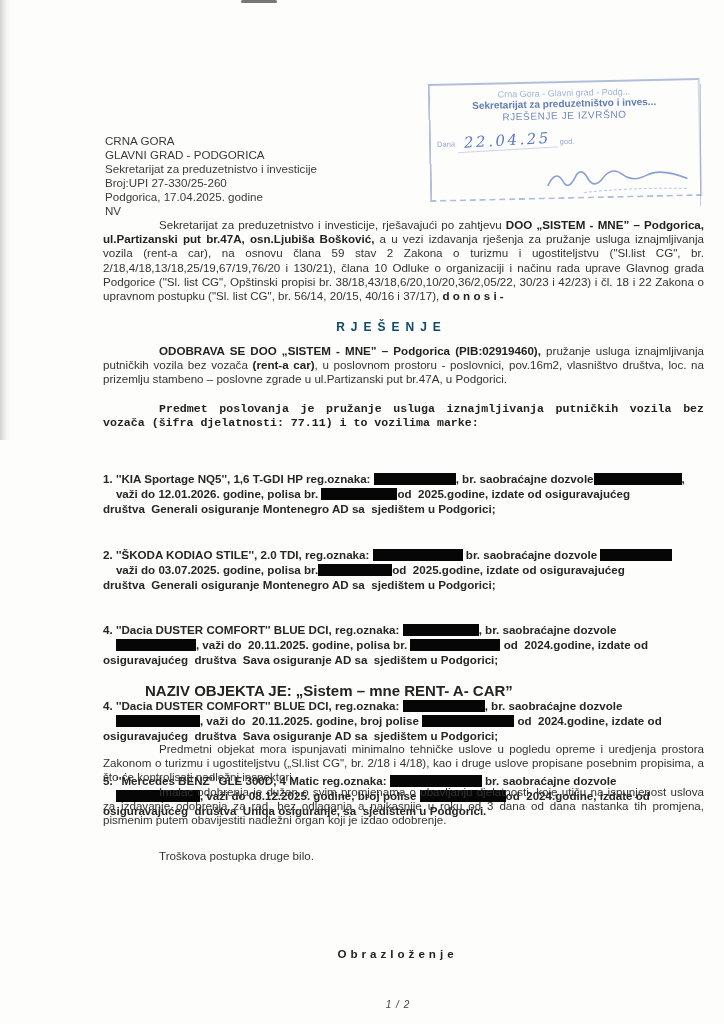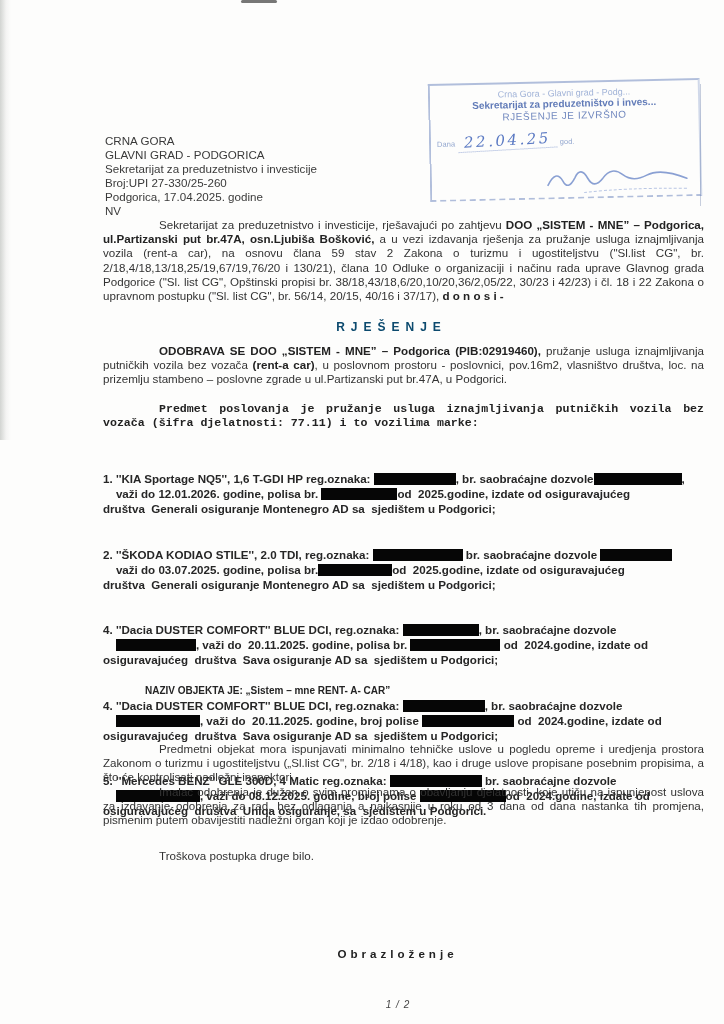--- a/index.html
+++ b/index.html
@@ -27,21 +27,21 @@
   
   .par{position:absolute;left:103px;width:601px;font-size:11.6px;line-height:14.2px;
        color:#333;text-align:justify;}
   .par p{margin:0;}
   .indent{text-indent:56px;}
   .b{font-weight:bold;color:#222;}
   .title{position:absolute;left:91px;width:601px;text-align:center;font-weight:bold;
          font-size:12px;letter-spacing:6px;color:#0c4a6e;}
   .list{line-height:15.1px;white-space:pre-wrap;font-weight:bold;color:#262626;text-align:left;}
   .redact{display:inline-block;height:12px;background:#060606;vertical-align:-2px;}
-  .naziv{position:absolute;left:145px;width:480px;font-size:10px;line-height:14.6px;
+  .naziv{position:absolute;left:145px;width:480px;font-size:15px;line-height:14.6px;
          font-weight:bold;color:#242424;}
   .centered-h{position:absolute;left:97px;width:601px;text-align:center;font-weight:bold;
          font-size:11.6px;letter-spacing:4px;color:#222;}
   .footer{position:absolute;left:0;top:999px;width:724px;text-align:center;font-style:italic;
          font-size:10px;letter-spacing:1px;color:#444;padding-left:36px;}
 </style>
 </head>
 <body>
 
 <div class="page">

